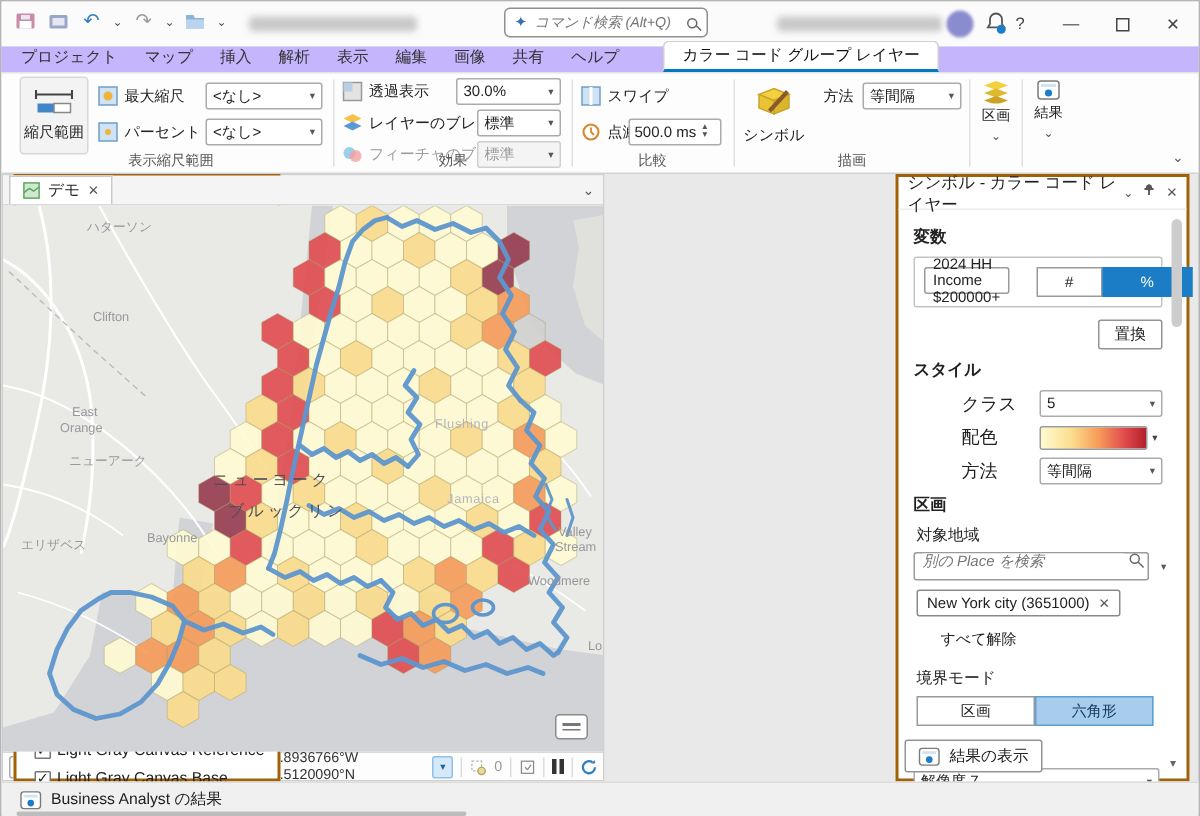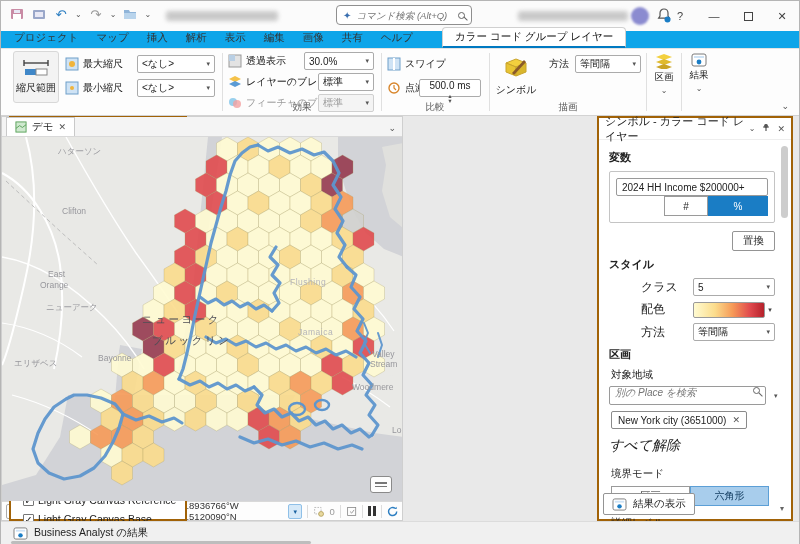--- a/index.html
+++ b/index.html
@@ -18,21 +18,21 @@
   .mag { width:7px; height:7px; border:1.4px solid #666; border-radius:50%; position:relative; flex:none; }
   .mag::after { content:""; position:absolute; width:5px; height:1.4px; background:#666; transform:rotate(45deg); right:-4px; bottom:-2px; }
   .sparkle { color:#3a6fb0; font-size:10px; }
   .avatar { position:absolute; left:630px; top:6px; width:18px; height:18px; border-radius:50%; background:#8b8bd0; filter:blur(1px); }
   .winbtns { position:absolute; right:0; top:0; display:flex; height:30px; }
   .winbtn { width:34px; height:30px; display:flex; align-items:center; justify-content:center; color:#444; font-size:11px; }
   .maxbox { width:9px; height:9px; border:1px solid #444; }
   .bell { position:absolute; left:656px; top:7px; }
 
   
-  .tabrow { position:absolute; left:0; top:30px; width:100%; height:17px; background:#0ea5e9; display:flex; align-items:flex-end; }
+  .tabrow { position:absolute; left:0; top:30px; width:100%; height:17px; background:#c4b5fd; display:flex; align-items:flex-end; }
   .rtab { padding:2px 9px 3px 9px; font-size:10.5px; color:#333; }
   .rtab-ctx { margin-left:20px; background:#fff; border:1px solid #d0d0d0; border-bottom:2px solid #0079c1; border-radius:4px 4px 0 0; padding:2px 12px 2px 12px; color:#111; }
 
   
   .ribbon { position:absolute; left:0; top:47px; width:100%; height:68px; background:#fdfdfd; border-top:1px solid #e4e4e4; border-bottom:1px solid #d3d3d3; }
   .rgroup { position:absolute; top:0; height:66px; }
   .rcaption { position:absolute; bottom:1px; left:0; right:0; text-align:center; font-size:9.5px; color:#555; }
   .rsep { position:absolute; top:4px; height:58px; width:1px; background:#e0e0e0; }
   .bigbtn { position:absolute; top:2px; width:46px; height:52px; border:1px solid #d8d8d8; border-radius:3px; background:#f3f3f3; display:flex; flex-direction:column; align-items:center; justify-content:center; gap:4px; font-size:10px; color:#222; }
   .bigbtn.flat { background:transparent; border-color:transparent; }
@@ -86,38 +86,38 @@
   .scaledd { width:72px; height:15px; border:1px solid #ababab; border-radius:2px; display:flex; align-items:center; padding:0 4px; background:#fff; font-size:9.5px; }
   .coordbox { display:flex; align-items:center; gap:3px; }
   .coorddd { width:16px; height:15px; background:#d6e9f8; border:1px solid #8fc0e8; border-radius:2px; text-align:center; font-size:7px; color:#1b62a0; line-height:14px; }
   .pausebars { display:flex; gap:2px; }
   .pausebars i { width:3px; height:10px; background:#333; display:block; }
 
   
   #sympanel { left:596px; top:0; width:196px; height:405px; }
   .sbody { position:relative; height:381px; padding:4px 16px 0 10px; }
   .ssection { font-size:11px; font-weight:bold; color:#222; margin:6px 0 6px 0; }
-  .varbox { border:1px solid #c4c4c4; border-radius:2px; padding:6px; display:flex; flex-direction:column; gap:0; }
+  .varbox { border:1px solid #c4c4c4; border-radius:2px; padding:6px; display:flex; flex-direction:row; gap:18px; }
   .varfield { height:18px; border:1px solid #9a9a9a; border-radius:2px; display:flex; align-items:center; padding:0 5px; font-size:10px; background:#fff; }
   .segrow { display:flex; justify-content:flex-end; }
   .segbtn { height:20px; display:flex; align-items:center; justify-content:center; font-size:10px; border:1px solid #9a9a9a; background:#fff; }
   .segbtn.blue { background:#1a7dc5; border-color:#1a7dc5; color:#fff; }
   .btn { height:20px; border:1px solid #949494; border-radius:2px; background:#fff; display:flex; align-items:center; justify-content:center; font-size:10.5px; color:#222; padding:0 10px; }
   .formrow { display:flex; align-items:center; margin:5px 0; }
   .formrow .flabel { width:60px; padding-left:8px; font-size:12px; color:#222;margin-left:24px; }
   .formrow .dd { flex:1; }
   .ramp { flex:1; height:16px; border:1px solid #9a9a9a; border-radius:2px; background:linear-gradient(90deg,#FFFBD1,#FBDC8C 30%,#F69A58 55%,#E04A4E 80%,#B5212B); position:relative; }
   .rampchev { width:10px; text-align:center; font-size:7px; color:#444; }
   .sublabel { font-size:10.5px; color:#222; margin:6px 0 4px 2px; }
   .placerow { display:flex; align-items:center; gap:4px; }
   .placebox { flex:1; height:19px; border:1px solid #9a9a9a; border-radius:2px; display:flex; align-items:flex-start; padding:0 5px; gap:4px; background:#fff; }
   .placebox input { flex:1; min-width:0; border:none; outline:none; font-style:italic; font-size:10px; color:#8a8a8a; font-family:inherit; }
   .chip { display:inline-flex; align-items:center; gap:6px; border:1px solid #8a8a8a; border-radius:2px; height:18px; padding:0 6px; font-size:10px; margin:6px 0 0 2px; background:#fff; }
   .chip .x { font-size:9px; color:#555; }
-  .linktext { font-size:14px; color:#222; margin:8px 0 0 0;font-style:italic; }
+  .linktext { font-size:10px; color:#222; margin:8px 0 0 18px; }
   .boundseg { display:flex; margin:5px 0 0 2px; }
   .boundseg .segbtn { width:79px; }
   .boundseg .segbtn.hex { background:#a8cdec; border-color:#5c9fd6; color:#123c60; }
   .showresults { position:absolute; left:4px; bottom:6px; display:flex; align-items:center; gap:6px; border:1px solid #949494; border-radius:2px; height:22px; padding:0 8px; background:#fff; font-size:10.5px; }
   .vscroll { position:absolute; right:2px; top:26px; bottom:8px; width:9px; }
   .vthumb { position:absolute; left:1px; top:2px; width:7px; height:72px; background:#cdcdcd; border-radius:4px; }
   .vchev { position:absolute; left:0; bottom:-2px; font-size:8px; color:#666; }
 
   
   .appstatus { position:absolute; left:0; top:520px; width:100%; height:24px; background:#f0f0f0; border-top:1px solid #dcdcdc; }
@@ -215,26 +215,27 @@
       </div>
       <div class="dd" style="position:absolute; left:128px; top:6px; width:78px;">
           <span>&lt;なし&gt;</span>
           <span class="ddchev">▾</span>
         </div>
       <div class="rrow" style="left:56px; top:30px;">
         <svg class="icon14" viewBox="0 0 14 14">
             <rect x="1" y="1" width="12" height="12" fill="#cfe3f5" stroke="#6f9fc9"></rect>
             <circle cx="7" cy="7" r="2" fill="#f0b43c"></circle>
           </svg>
-        <span>最小縮尺</span>
+        <span>パーセント</span>
       </div>
       <div class="dd" style="position:absolute; left:128px; top:30px; width:78px;">
           <span>&lt;なし&gt;</span>
           <span class="ddchev">▾</span>
         </div>
+      <div class="rcaption">表示縮尺範囲</div>
     </div>
 
     <div class="rsep" style="left:221px;"></div>
 
     <div class="rgroup" style="left:225px; width:152px;">
       <div class="rrow" style="left:2px; top:3px;">
         <svg class="icon14" viewBox="0 0 14 14">
             <rect x="1" y="1" width="12" height="12" fill="#e3e3e3" stroke="#999"></rect>
             <path d="M1 1h6v6H1z" fill="#b9cfe4"></path>
           </svg>
@@ -279,21 +280,21 @@
           </svg>
         <span>スワイプ</span>
       </div>
       <div class="rrow" style="left:2px; top:30px;">
         <svg class="icon14" viewBox="0 0 14 14">
             <circle cx="7" cy="7" r="5" fill="#fff" stroke="#d8862c" stroke-width="1.4"></circle>
             <path d="M7 4v3l2 2" stroke="#d8862c" stroke-width="1.2" fill="none"></path>
           </svg>
         <span>点滅</span>
       </div>
-      <div class="spin" style="position:absolute; left:34px; top:30px; width:62px;flex-direction:column;">
+      <div class="spin" style="position:absolute; left:34px; top:30px; width:62px;">
           <span>500.0 ms</span>
           <span class="ud">
             <span>▲</span>
             <span>▼</span>
           </span>
         </div>
       <div class="rcaption">比較</div>
     </div>
 
     <div class="rsep" style="left:488px;"></div>

